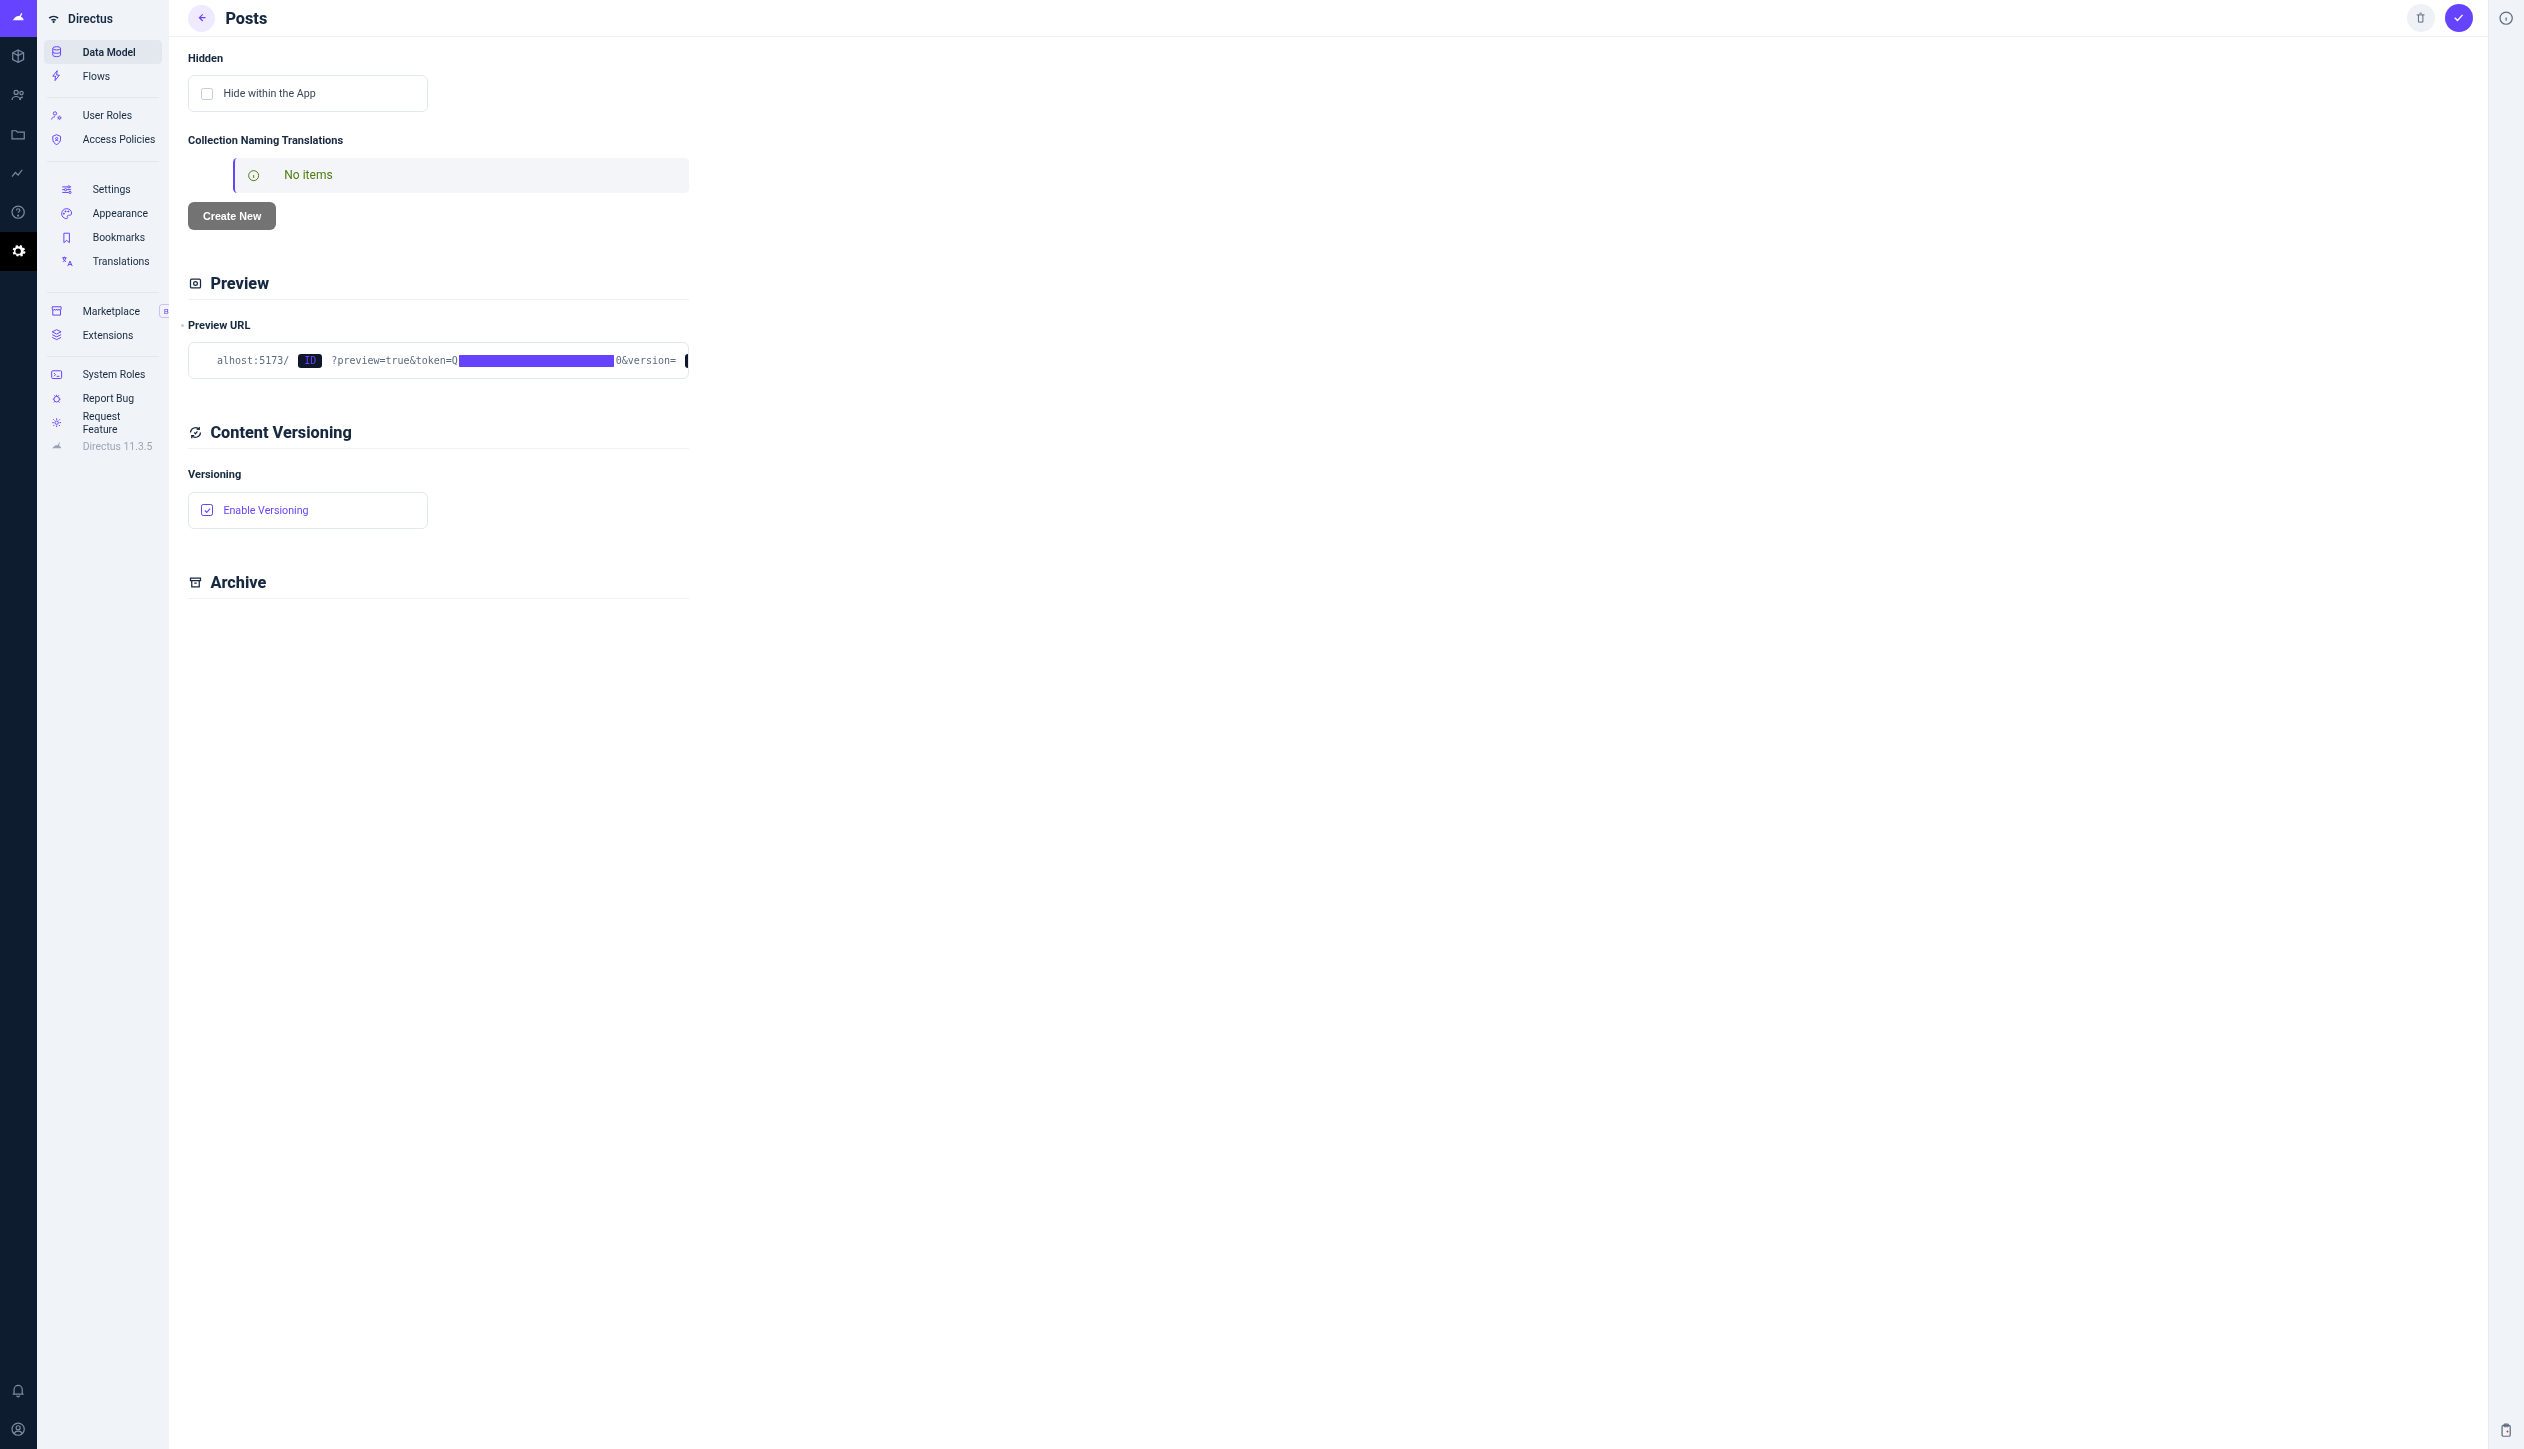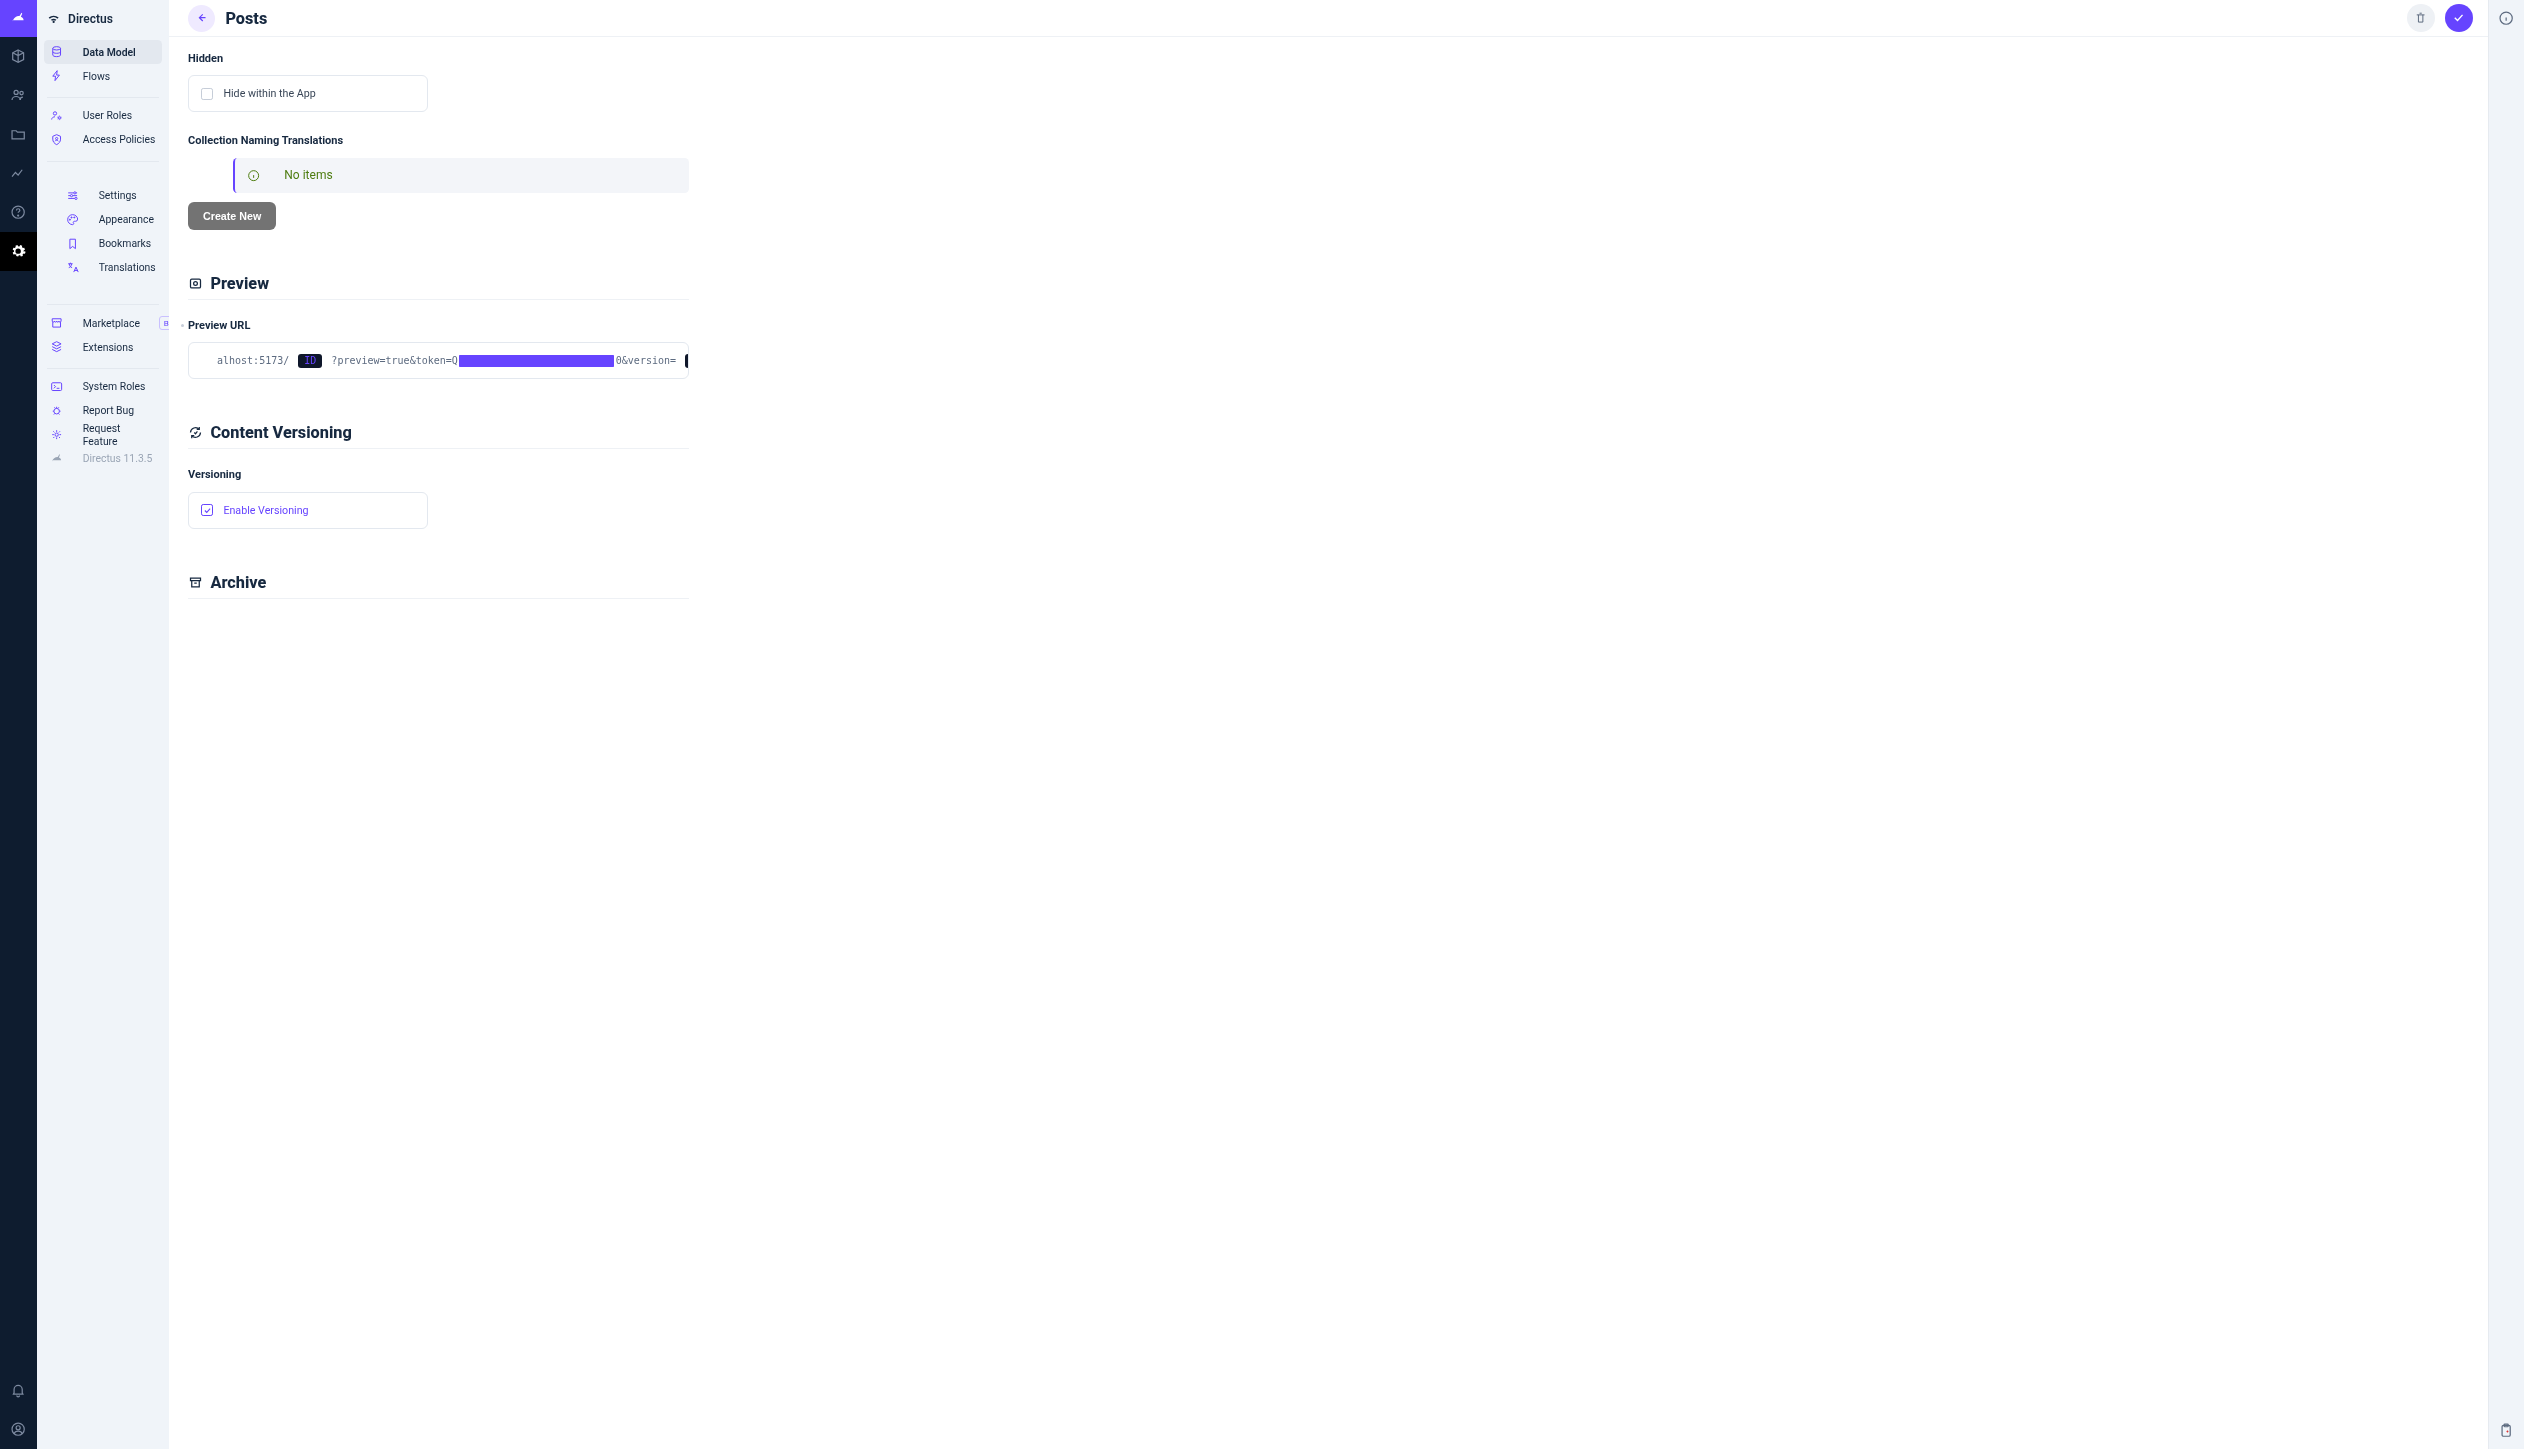--- a/index.html
+++ b/index.html
@@ -279,21 +279,21 @@
             <circle cx="12" cy="10" r="2"></circle>
             <path d="M9 15c.5-1.5 2-2 3-2s2.5.5 3 2"></path>
           </svg>
         </span>
       <span>Access Policies</span>
     </div>
   </div>
 
   <div class="sidebar-divider"></div>
 
-  <div class="sidebar-group" style="border:none;margin:16px;padding-top:0">
+  <div class="sidebar-group" style="border:none;margin:10px;padding-top:0">
     <div class="sidebar-item">
       <span class="icon">
           <svg viewBox="0 0 24 24" fill="none" stroke="currentColor" stroke-width="1.8">
             <path d="M4 7h10M18 7h2M4 12h4M12 12h8M4 17h12M20 17h0"></path>
             <circle cx="16" cy="7" r="2"></circle>
             <circle cx="10" cy="12" r="2"></circle>
             <circle cx="18" cy="17" r="2"></circle>
           </svg>
         </span>
       <span>Settings</span>

